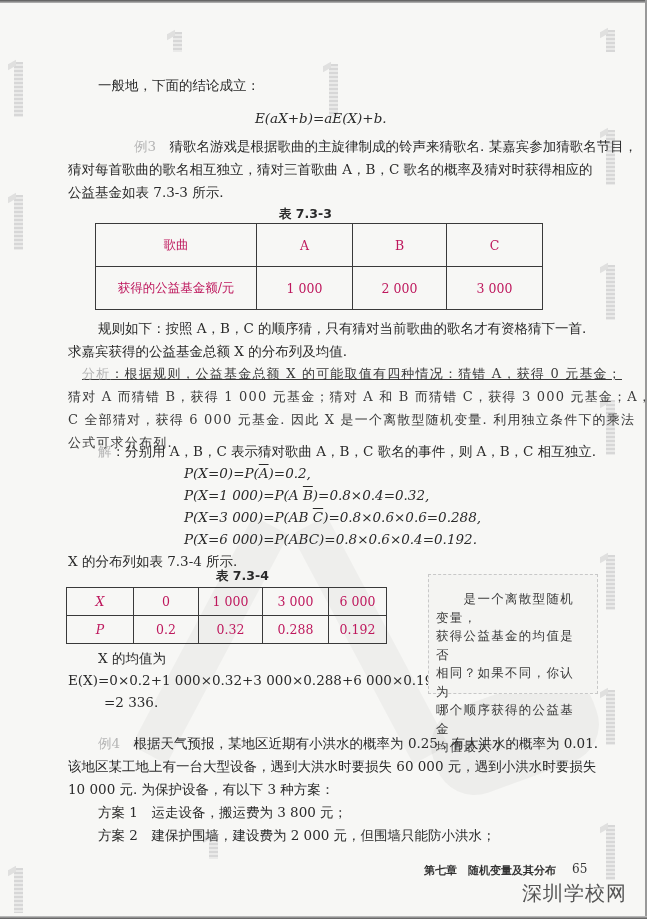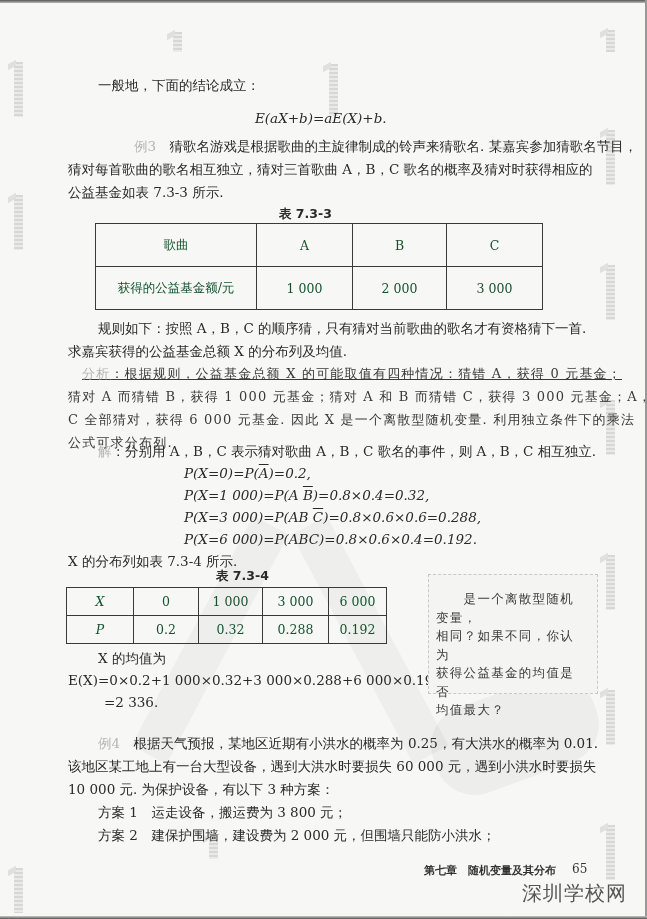--- a/index.html
+++ b/index.html
@@ -32,21 +32,21 @@
 
   .line { position: absolute; white-space: nowrap; line-height: 20px; }
   .math { font-style: italic; }
   .label-faint { color: #b5b5b5; }
   .analysis { color: #3a3a3a; letter-spacing: 1.2px; font-size: 13px; }
   .overline { text-decoration: overline; }
 
   .caption { position: absolute; font-weight: bold; font-size: 12.5px; font-family: "DejaVu Sans", sans-serif; }
 
   table.tbl { position: absolute; border-collapse: collapse; }
-  table.tbl td { border: 1px solid #3a3a3a; text-align: center; font-size: 12.5px; color: #14532d; padding: 0; }
+  table.tbl td { border: 1px solid #3a3a3a; text-align: center; font-size: 12.5px; color: #be185d; padding: 0; }
 
   .note-box {
     position: absolute; left: 428px; top: 574px; width: 168px; height: 118px;
     border: 1px dashed #c8c8c8; background: #f4f4f2;
   }
   .note-text {
     position: absolute; left: 436px; top: 590px; width: 150px;
     font-size: 12.5px; line-height: 18.5px; letter-spacing: 1.3px; color: #3a3a3a;
     font-family: "DejaVu Sans", sans-serif;
   }
@@ -150,22 +150,23 @@
 </tbody>
   </table>
 
 <div class="line" style="left:98px;top:648px;">X 的均值为</div>
 <div class="line" style="left:68px;top:670px;">E(X)=0×0.2+1 000×0.32+3 000×0.288+6 000×0.192</div>
 <div class="line" style="left:104px;top:692px;">=2 336.</div>
 
 <div class="note-box"></div>
 <div class="note-text">
   <div>　　是一个离散型随机变量，</div>
+  <div>获得公益基金的均值是否</div>
   <div>相同？如果不同，你认为</div>
-  <div>获得公益基金的均值是否</div>
+  <div>哪个顺序获得的公益基金</div>
   <div>均值最大？</div>
 </div>
 
 <div class="line" style="left:98px;top:733px;">
   <span class="label-faint">例4</span>　<span>根据天气预报，某地区近期有小洪水的概率为 0.25，有大洪水的概率为 0.01.</span>
 </div>
 <div class="line" style="left:68px;top:756px;">该地区某工地上有一台大型设备，遇到大洪水时要损失 60 000 元，遇到小洪水时要损失</div>
 <div class="line" style="left:68px;top:779px;">10 000 元. 为保护设备，有以下 3 种方案：</div>
 <div class="line" style="left:98px;top:802px;">
   <span>方案 1</span>　<span>运走设备，搬运费为 3 800 元；</span>

